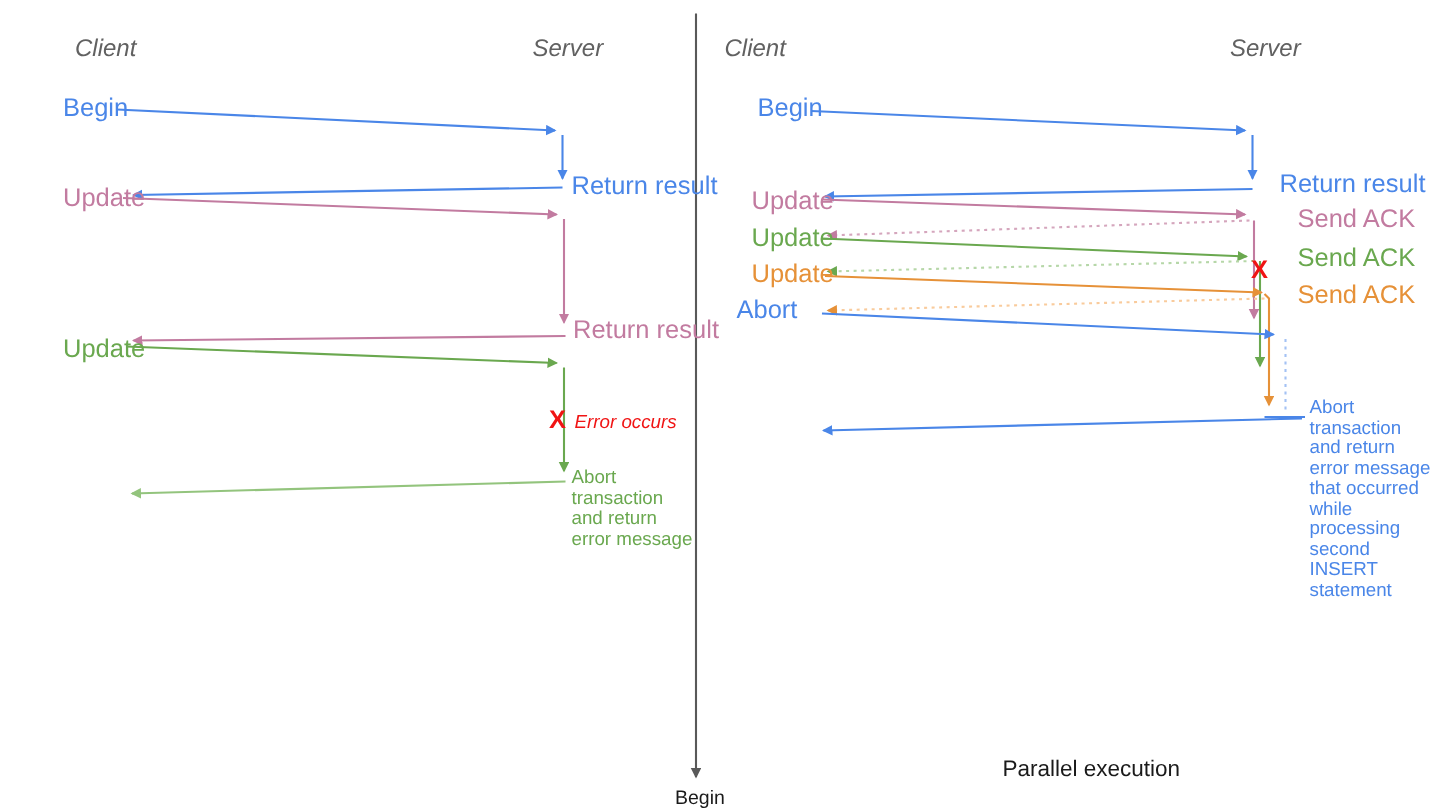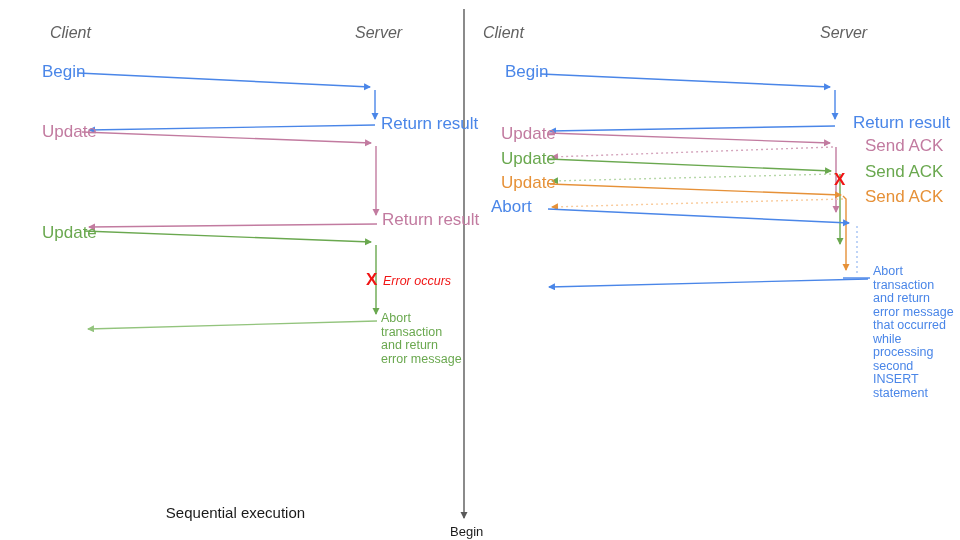--- a/index.html
+++ b/index.html
@@ -96,21 +96,20 @@
   <div class="lbl pink" style="left:382px;top:210px">Return result</div>
   <div class="lbl green" style="left:42px;top:223px">Update</div>
 
   <div class="xmark" style="left:366px;top:271px">X</div>
   <div class="errlbl" style="left:383px;top:274px">Error occurs</div>
 
   <div class="abort green" style="left:381px;top:312px">Abort
 transaction
 and return
 error message</div>
-  <div class="caption" style="left:58px;top:504px">Sequential execution</div>
 
   <div class="hdr" style="left:483px;top:24px">Client</div>
   <div class="hdr" style="left:820px;top:24px">Server</div>
 
   <div class="lbl blue" style="left:505px;top:62px">Begin</div>
   <div class="lbl blue" style="left:853px;top:113px">Return result</div>
   <div class="lbl pink" style="left:501px;top:124px">Update</div>
   <div class="lbl pink" style="left:865px;top:136px">Send ACK</div>
   <div class="lbl green" style="left:501px;top:149px">Update</div>
   <div class="lbl green" style="left:865px;top:162px">Send ACK</div>
@@ -123,15 +122,16 @@
   <div class="abort blue" style="left:873px;top:265px">Abort
 transaction
 and return
 error message
 that occurred
 while
 processing
 second
 INSERT
 statement</div>
+  <div class="caption" style="left:550px;top:504px">Parallel execution</div>
 
   <div class="timelbl" style="left:450px;top:524px">Begin</div>
 </div>
 
 </body></html>

